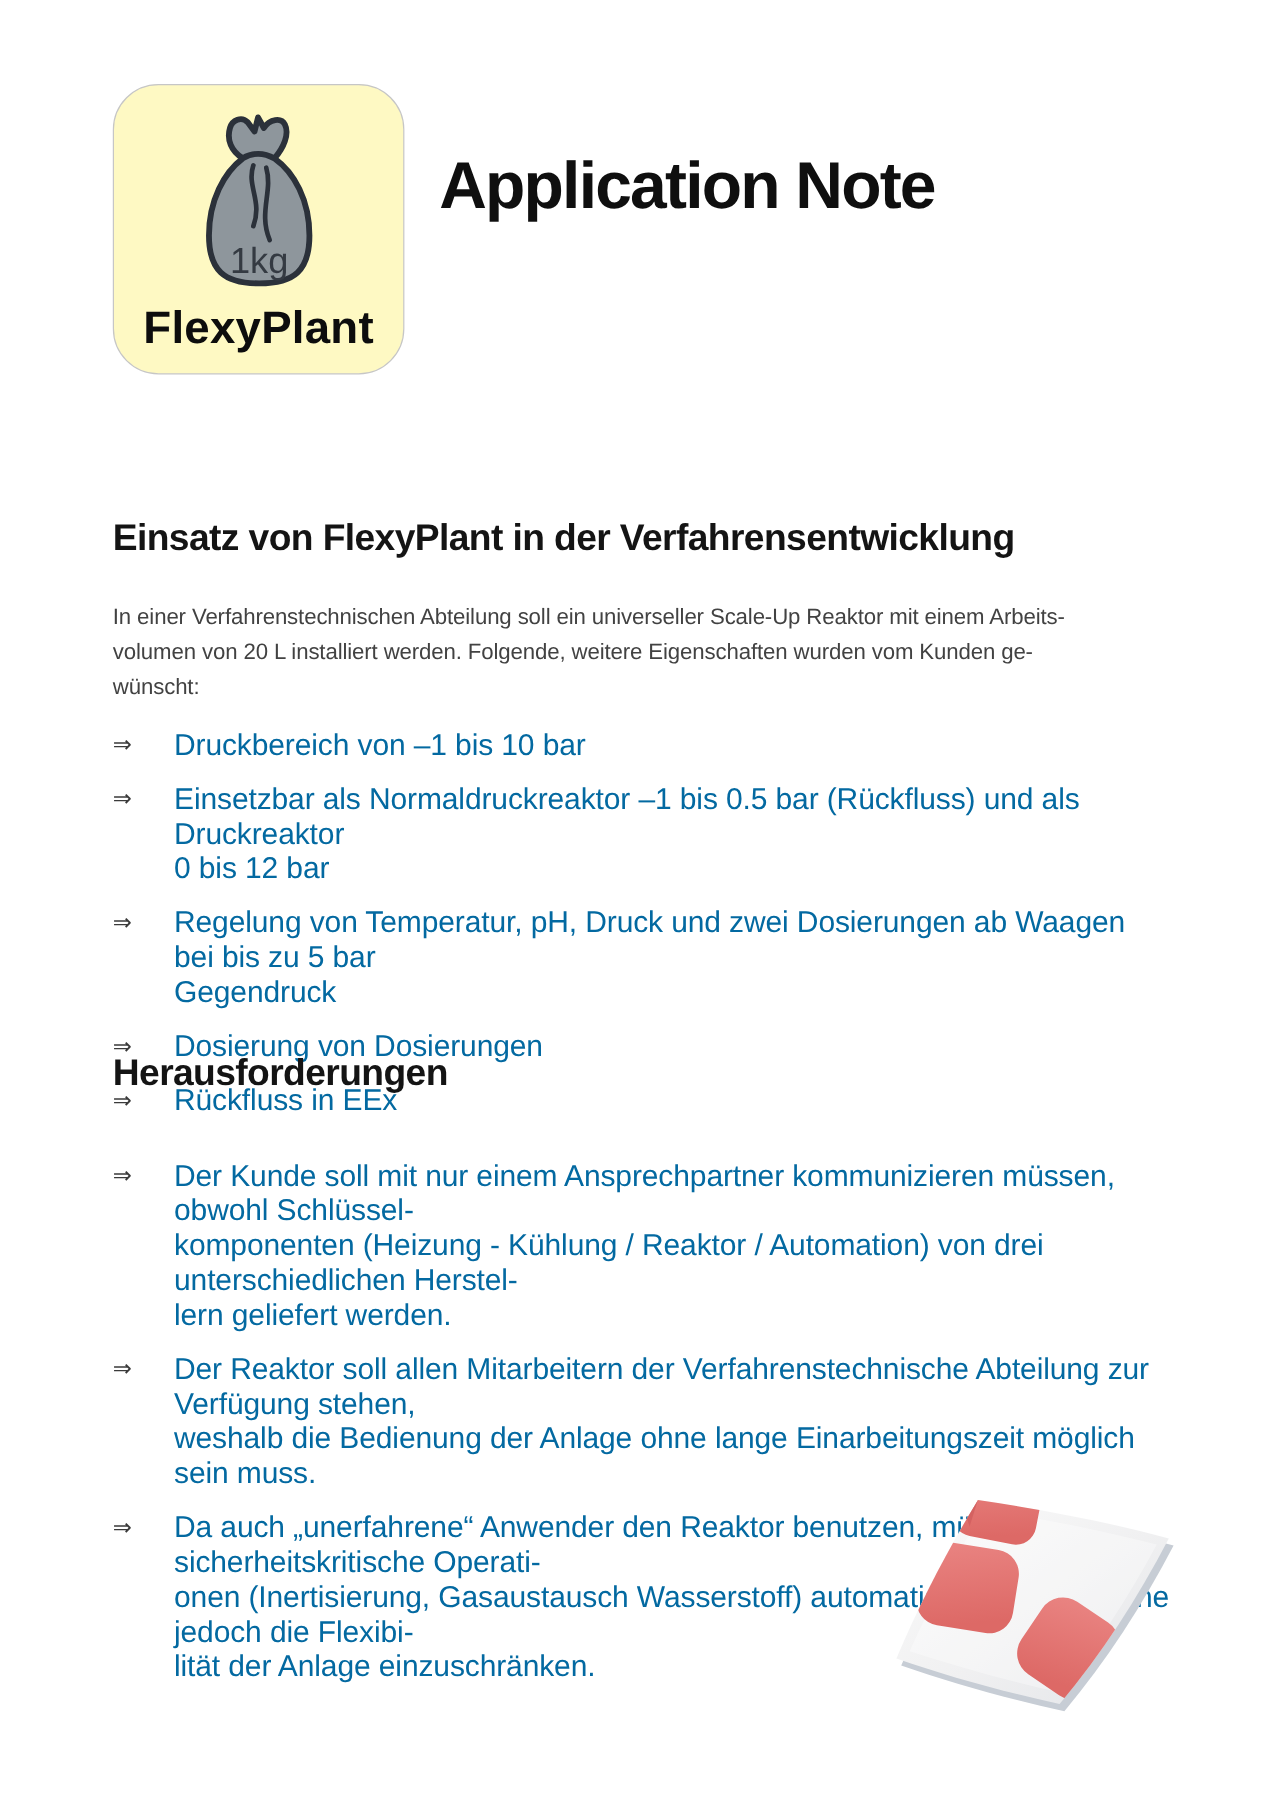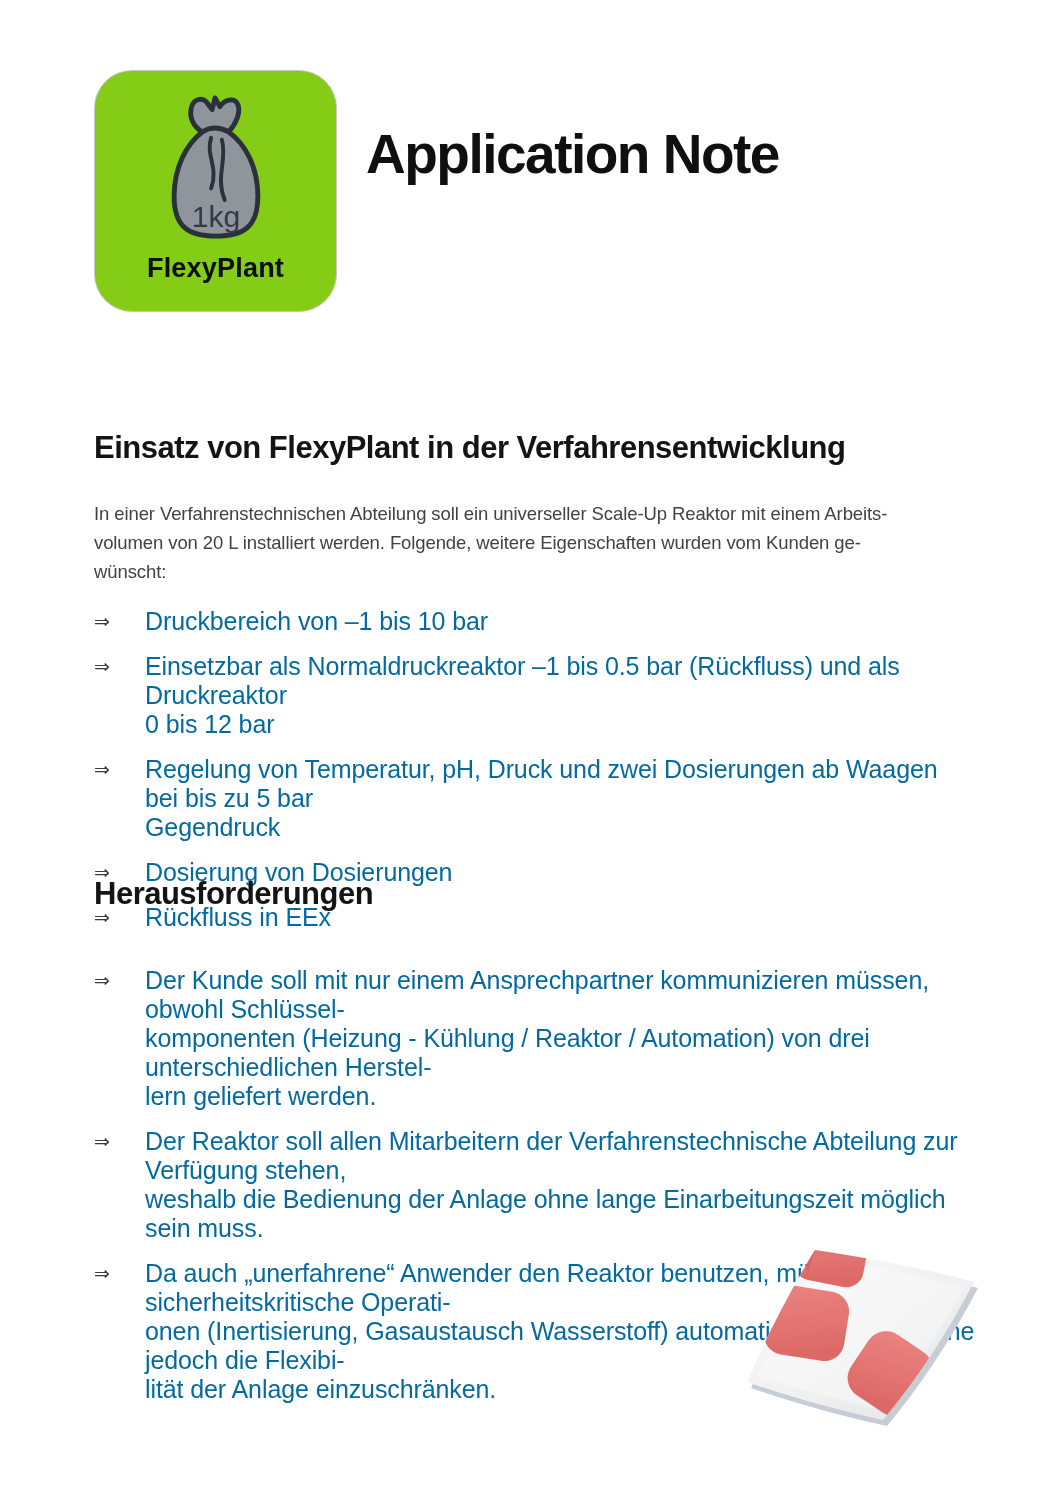--- a/index.html
+++ b/index.html
@@ -9,26 +9,26 @@
     background:#ffffff;
     font-family:"Liberation Sans",sans-serif;
     color:#3f3f3f;
     overflow:hidden;
   }
   
   .logo-box{
     position:absolute;left:94px;top:70px;
     width:243px;height:242px;
     border:1.5px solid #c6c6c6;border-radius:38px;
-    background:#84cc16;box-sizing:border-box;
+    background:#fef9c3;box-sizing:border-box;
   }
   .bag-svg{display:block;margin:22px auto 0 auto;}
   .logo-label{
     text-align:center;margin-top:12px;
-    font-size:27px;font-weight:700;letter-spacing:0.2px;
+    font-size:38px;font-weight:700;letter-spacing:0.2px;
     color:#0d0d0d;
   }
   
   .doc-title{
     position:absolute;left:366px;top:118px;margin:0;
     font-size:55px;font-weight:700;letter-spacing:-1.5px;
     color:#0f0f0f;line-height:72px;white-space:nowrap;
   }
   
   .section-heading{

